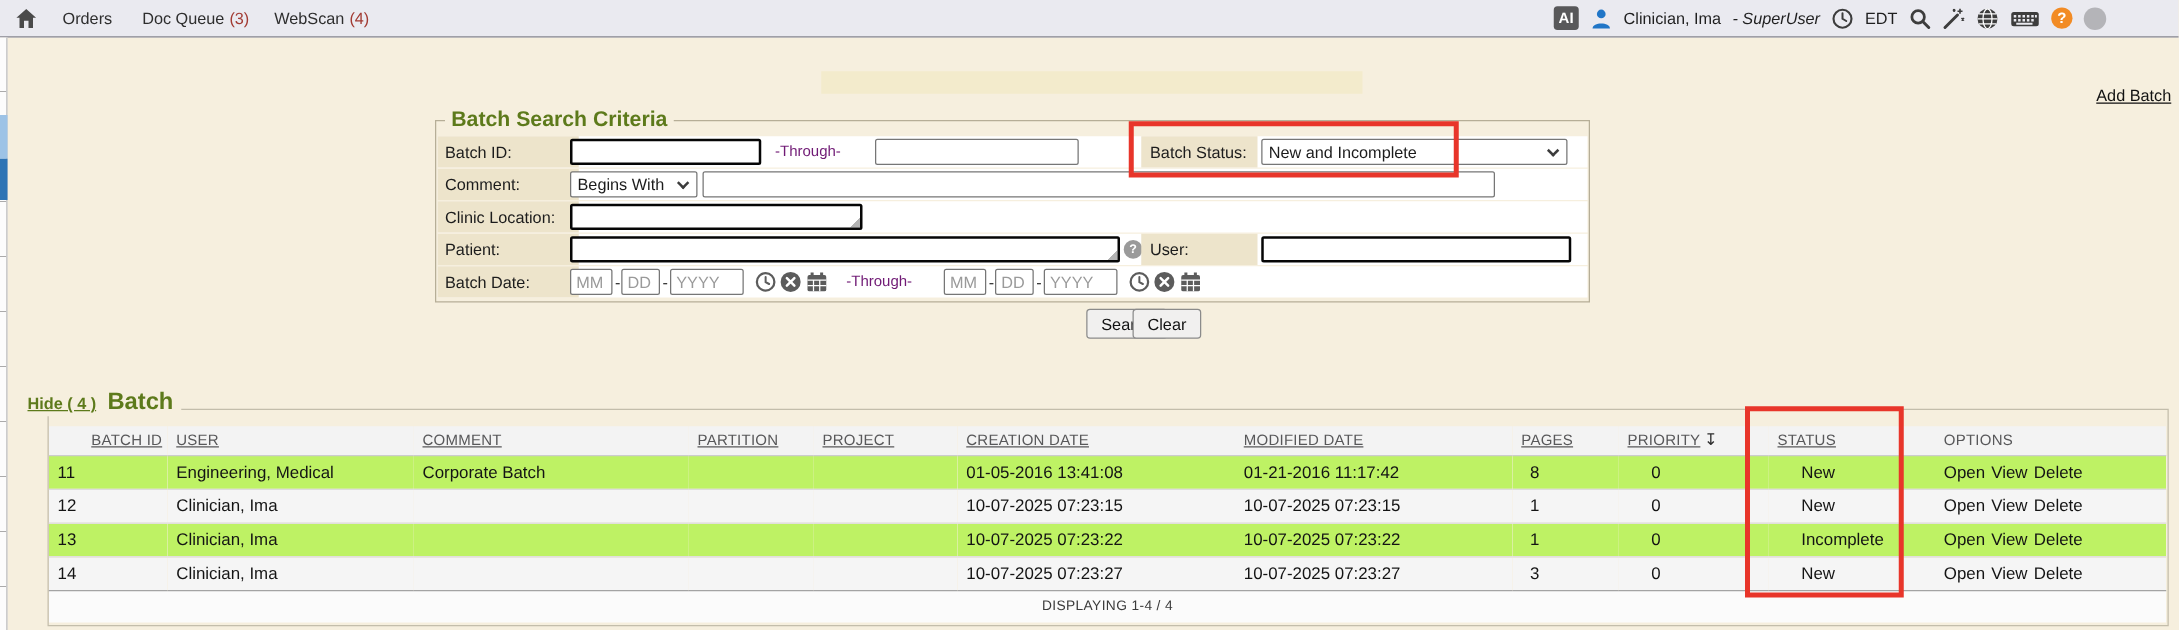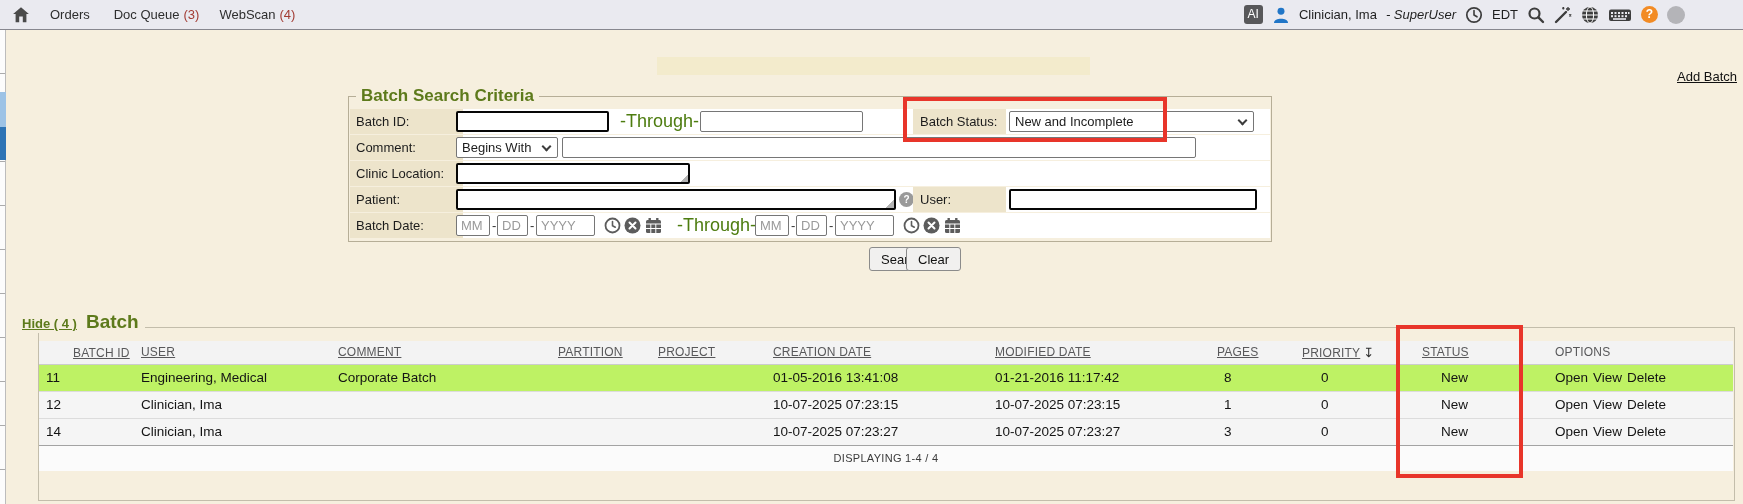--- a/index.html
+++ b/index.html
@@ -5,21 +5,21 @@
   * { margin:0; padding:0; box-sizing:border-box; }
   html,body { width:1743px; height:504px; }
   body { position:relative; background:#f6efde; font-family:"Liberation Sans",sans-serif; overflow:hidden; color:#1c1c1c; }
 
   
   .topnav { position:absolute; top:0; left:0; width:1743px; height:30px; background:#eaeaf0; border-bottom:1px solid #87878f; }
   .navleft { position:absolute; left:12px; top:0; height:29px; display:flex; align-items:center; gap:20px; font-size:13px; color:#2e2e2e; }
   .navitem { display:flex; align-items:center; gap:4px; cursor:pointer; }
   .navcount { color:#a23b33; }
   .navright { position:absolute; right:58px; top:0; height:29px; display:flex; align-items:center; gap:9px; font-size:13px; color:#1f1f1f; }
-  .ai-badge { background:#58585a; color:#fff; font-weight:normal; font-size:12px; padding:2px 4px; border-radius:3px; line-height:1.2; }
+  .ai-badge { background:#58585a; color:#fff; font-weight:bold; font-size:12px; padding:2px 4px; border-radius:3px; line-height:1.2; }
   .role { font-style:italic; }
   .icon16 { width:18px; height:18px; display:inline-block; }
   .helpcirc { width:17px; height:17px; border-radius:50%; background:#f28b24; color:#fff; font-weight:bold; font-size:12px; text-align:center; line-height:17px; }
   .graycirc { width:18px; height:18px; border-radius:50%; background:#b4b4b8; }
 
   
   .sliver { position:absolute; left:0; top:30px; width:6px; height:474px; background:#fcfcfc;
             background-image:repeating-linear-gradient(to bottom, transparent 0 43px, #ababab 43px 44px);
             border-right:1px solid #bcbcbc; }
   .sliver-b1 { position:absolute; left:0; top:92px; width:6px; height:35px; background:#9dc3e6; }
@@ -34,21 +34,21 @@
 
   .frow { position:absolute; left:350px; width:920px; height:25px; background:#fff; }
   .r1{top:109px}.r2{top:135px}.r3{top:161px}.r4{top:187px}.r5{top:213px}
   .flabel { position:absolute; left:0; top:0; height:25px; width:113px; background:#ede4cb; font-size:13px; line-height:25px; padding-left:6px; }
   .flabel2 { position:absolute; left:563px; top:0; height:25px; width:93px; background:#ede4cb; font-size:13px; line-height:25px; padding-left:7px; }
   .fin { position:absolute; top:2px; height:21px; border:1px solid #767676; border-radius:2px; background:#fff;
          font:13px "Liberation Sans",sans-serif; padding:0 4px; }
   .fin::placeholder { color:#9a9a9a; }
   .hard { border:2px solid #060606; }
   .grippy { background:linear-gradient(to top left, #b3b3b3 50%, transparent 50%) no-repeat bottom right / 8px 8px #fff; }
-  .fthrough { position:absolute; top:0; line-height:25px; font-size:18px; color:#4d7c0f; }
+  .fthrough { position:absolute; top:0; line-height:25px; font-size:12px; color:#701a75; }
   .ddash { position:absolute; top:0; line-height:25px; font-size:13px; color:#333; }
   .fico { position:absolute; top:4px; width:17px; height:17px; cursor:pointer; }
 
   .sel { position:absolute; top:2px; height:21px; background:#fff; border:1px solid #767676; border-radius:2px;
          font-size:13px; line-height:19px; padding:0 20px 0 5px; cursor:pointer; }
   .chev { position:absolute; right:7px; top:5px; width:7px; height:7px; border-right:2px solid #3c3c3c; border-bottom:2px solid #3c3c3c; transform:rotate(45deg); }
 
   .btn { position:absolute; top:247px; height:24px; background:#f1f0ef; border:1px solid #8b8b8b; border-radius:3px;
          font:13px "Liberation Sans",sans-serif; padding:0 11px; color:#111; cursor:pointer; }
 
@@ -337,20 +337,35 @@
       <td></td>
       <td>10-07-2025 07:23:15</td>
       <td>10-07-2025 07:23:15</td>
       <td>1</td>
       <td>0</td>
       <td>New</td>
       <td>
         <span class="optlink">Open</span><span class="optlink">View</span><span class="optlink">Delete</span>
       </td>
     </tr>
+    <tr class="rw-odd">
+      <td>13</td>
+      <td>Clinician, Ima</td>
+      <td></td>
+      <td></td>
+      <td></td>
+      <td>10-07-2025 07:23:22</td>
+      <td>10-07-2025 07:23:22</td>
+      <td>1</td>
+      <td>0</td>
+      <td>Incomplete</td>
+      <td>
+        <span class="optlink">Open</span><span class="optlink">View</span><span class="optlink">Delete</span>
+      </td>
+    </tr>
     <tr class="rw-even">
       <td>14</td>
       <td>Clinician, Ima</td>
       <td></td>
       <td></td>
       <td></td>
       <td>10-07-2025 07:23:27</td>
       <td>10-07-2025 07:23:27</td>
       <td>3</td>
       <td>0</td>

